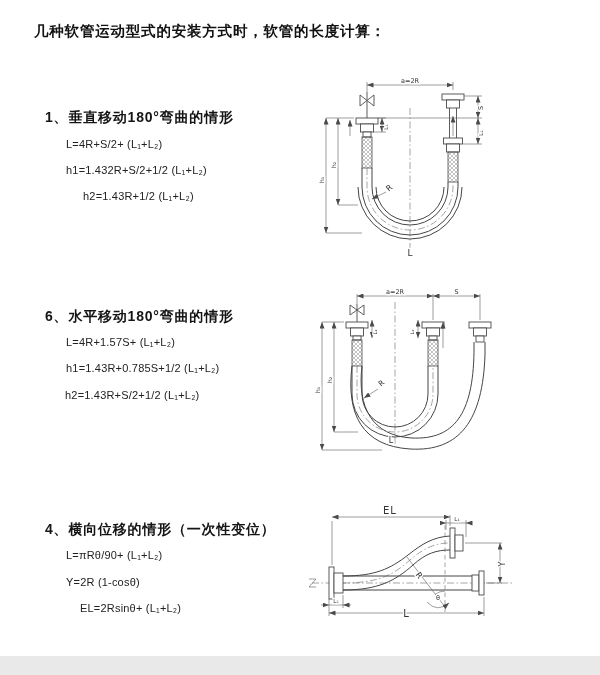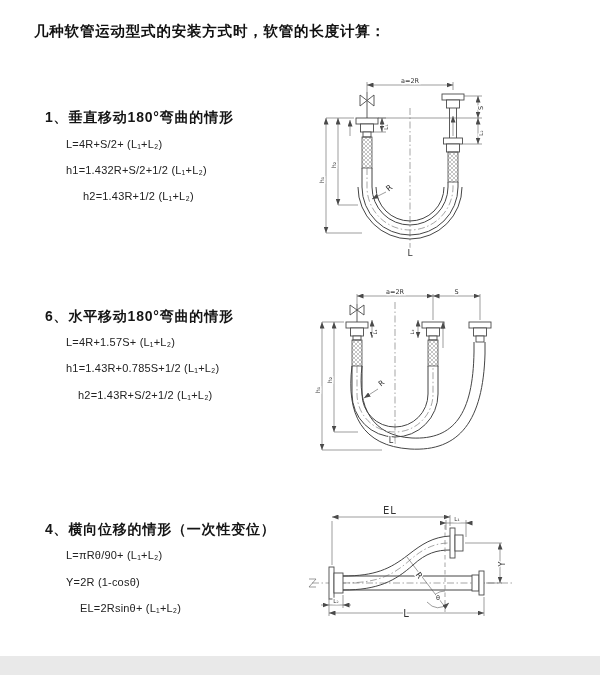--- a/index.html
+++ b/index.html
@@ -30,21 +30,21 @@
   <div class="abs doc-title">几种软管运动型式的安装方式时，软管的长度计算：</div>
 
   <div class="abs sec-heading" style="left:45px;top:109px;">1、垂直移动180°弯曲的情形</div>
   <div class="abs formula" style="left:66px;top:138px;">L=4R+S/2+ (L₁+L₂)</div>
   <div class="abs formula" style="left:66px;top:164px;">h1=1.432R+S/2+1/2 (L₁+L₂)</div>
   <div class="abs formula" style="left:56px;top:190px;margin-left:27px;">h2=1.43R+1/2 (L₁+L₂)</div>
 
   <div class="abs sec-heading" style="left:45px;top:308px;">6、水平移动180°弯曲的情形</div>
   <div class="abs formula" style="left:66px;top:336px;">L=4R+1.57S+ (L₁+L₂)</div>
   <div class="abs formula" style="left:66px;top:362px;">h1=1.43R+0.785S+1/2 (L₁+L₂)</div>
-  <div class="abs formula" style="left:78px;top:389px;">h2=1.43R+S/2+1/2 (L₁+L₂)</div>
+  <div class="abs formula" style="left:65px;top:389px;">h2=1.43R+S/2+1/2 (L₁+L₂)</div>
 
   <div class="abs sec-heading" style="left:45px;top:521px;">4、横向位移的情形（一次性变位）</div>
   <div class="abs formula" style="left:66px;top:549px;">L=πRθ/90+ (L₁+L₂)</div>
   <div class="abs formula" style="left:66px;top:576px;">Y=2R (1-cosθ)</div>
   <div class="abs formula" style="left:80px;top:602px;">EL=2Rsinθ+ (L₁+L₂)</div>
 
   <svg class="abs" style="left:310px;top:70px;" width="265" height="195" viewBox="0 0 265 195">
     <defs>
       <marker id="ar1" markerUnits="userSpaceOnUse" markerWidth="7" markerHeight="5" refX="6.5" refY="2.5" orient="auto-start-reverse">
         <path d="M0,0 L6.5,2.5 L0,5 Z" fill="#4a4a4a"></path>

